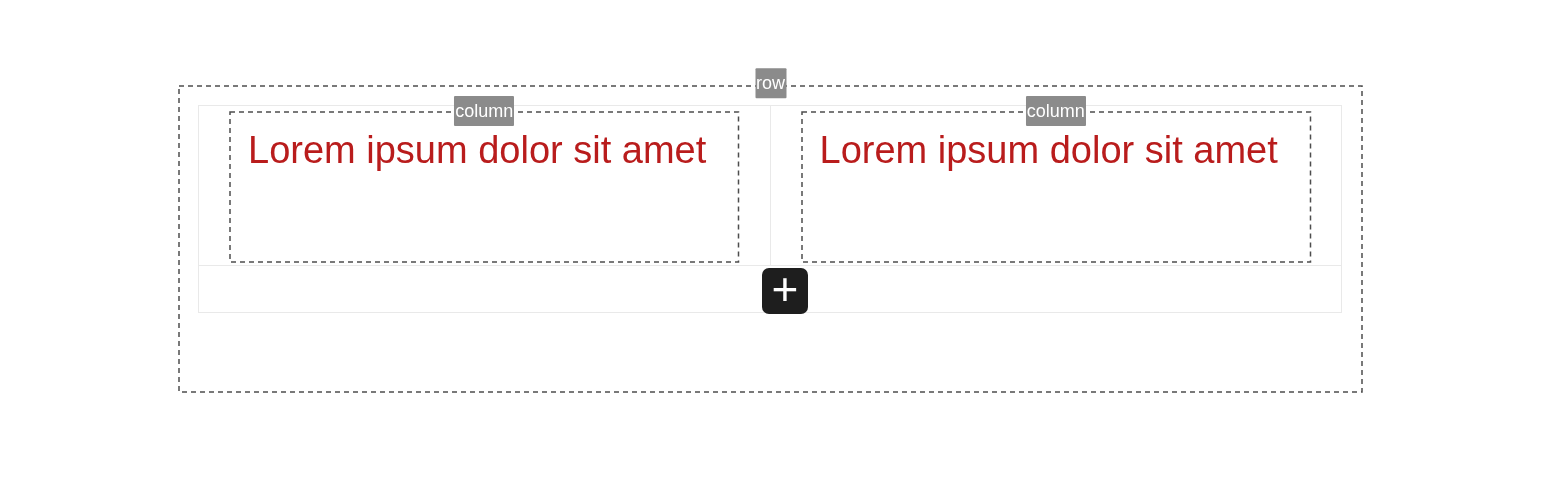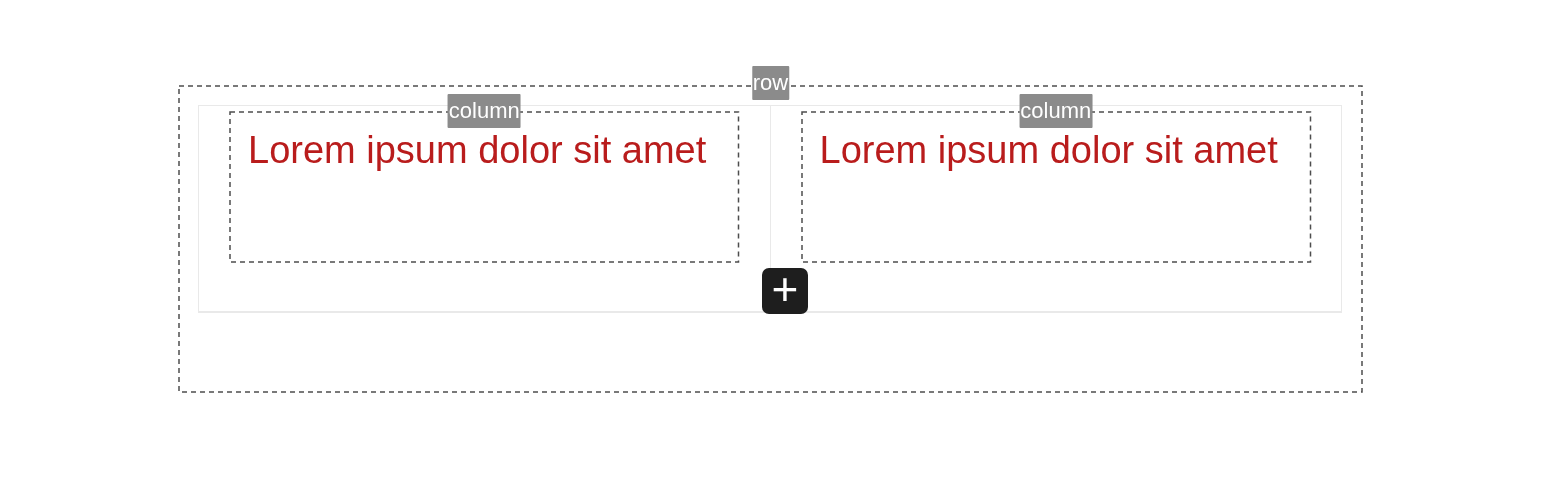--- a/index.html
+++ b/index.html
@@ -45,40 +45,40 @@
   }
 
   
   .badge {
     position: absolute;
     top: 0;
     left: 50%;
     transform: translate(-50%, -50%);
     background: #8b8b8b;
     color: #ffffff;
-    font-size: 22px;
+    font-size: 18px;
     line-height: 1;
     padding: 6px 1px;
     border-radius: 1px;
     white-space: nowrap;
     z-index: 3;
   }
   .row-badge { transform: translate(-50%, -56%); }
 
   
   .row-box {
     position: absolute;
     left: 20px;
     top: 20px;
     width: 1144px;
     height: 208px;
     border: 1px solid #e9e9e9;
     box-sizing: border-box;
     display: flex;
-    flex-direction: row;
+    flex-direction: column;
     background: #ffffff;
   }
   .cells {
     flex: 1;
     display: flex;
     border-bottom: 1px solid #e9e9e9;
   }
   .cell {
     flex: 1;
     position: relative;

